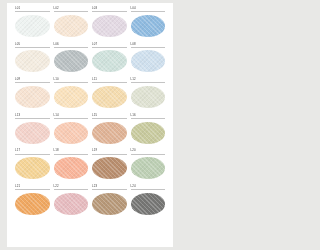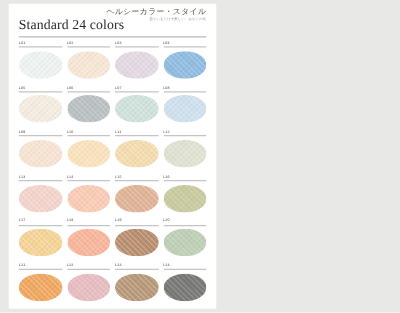--- a/index.html
+++ b/index.html
@@ -97,148 +97,137 @@
     background-image:
       repeating-linear-gradient(45deg, rgba(255,255,255,0.22) 0 1px, rgba(0,0,0,0) 1px 3px),
       repeating-linear-gradient(-45deg, rgba(0,0,0,0.035) 0 1px, rgba(0,0,0,0) 1px 3px);
   }
 </style>
 </head>
 <body>
 
 <div id="page">
 
-  <div id="header">
-
-    <div id="brand-block">
-      <div id="brand-title">ヘルシーカラー・スタイル</div>
-      <div id="brand-sub">着ているだけで美しい、あなたの色</div>
+
+  <div id="swatch-grid">
+      <div class="swatch-cell">
+        <div class="swatch-label">L01</div>
+        <div class="label-rule"></div>
+        <div class="swatch-chip" style="background-color: rgb(238, 243, 241);"></div>
+      </div>
+      <div class="swatch-cell">
+        <div class="swatch-label">L02</div>
+        <div class="label-rule"></div>
+        <div class="swatch-chip" style="background-color: rgb(247, 230, 212);"></div>
+      </div>
+      <div class="swatch-cell">
+        <div class="swatch-label">L03</div>
+        <div class="label-rule"></div>
+        <div class="swatch-chip" style="background-color: rgb(227, 217, 227);"></div>
+      </div>
+      <div class="swatch-cell">
+        <div class="swatch-label">L04</div>
+        <div class="label-rule"></div>
+        <div class="swatch-chip" style="background-color: rgb(143, 187, 224);"></div>
+      </div>
+      <div class="swatch-cell">
+        <div class="swatch-label">L05</div>
+        <div class="label-rule"></div>
+        <div class="swatch-chip" style="background-color: rgb(244, 236, 224);"></div>
+      </div>
+      <div class="swatch-cell">
+        <div class="swatch-label">L06</div>
+        <div class="label-rule"></div>
+        <div class="swatch-chip" style="background-color: rgb(185, 192, 194);"></div>
+      </div>
+      <div class="swatch-cell">
+        <div class="swatch-label">L07</div>
+        <div class="label-rule"></div>
+        <div class="swatch-chip" style="background-color: rgb(207, 226, 220);"></div>
+      </div>
+      <div class="swatch-cell">
+        <div class="swatch-label">L08</div>
+        <div class="label-rule"></div>
+        <div class="swatch-chip" style="background-color: rgb(207, 224, 238);"></div>
+      </div>
+      <div class="swatch-cell">
+        <div class="swatch-label">L09</div>
+        <div class="label-rule"></div>
+        <div class="swatch-chip" style="background-color: rgb(247, 227, 210);"></div>
+      </div>
+      <div class="swatch-cell">
+        <div class="swatch-label">L10</div>
+        <div class="label-rule"></div>
+        <div class="swatch-chip" style="background-color: rgb(250, 226, 189);"></div>
+      </div>
+      <div class="swatch-cell">
+        <div class="swatch-label">L11</div>
+        <div class="label-rule"></div>
+        <div class="swatch-chip" style="background-color: rgb(245, 220, 175);"></div>
+      </div>
+      <div class="swatch-cell">
+        <div class="swatch-label">L12</div>
+        <div class="label-rule"></div>
+        <div class="swatch-chip" style="background-color: rgb(223, 226, 210);"></div>
+      </div>
+      <div class="swatch-cell">
+        <div class="swatch-label">L13</div>
+        <div class="label-rule"></div>
+        <div class="swatch-chip" style="background-color: rgb(244, 211, 203);"></div>
+      </div>
+      <div class="swatch-cell">
+        <div class="swatch-label">L14</div>
+        <div class="label-rule"></div>
+        <div class="swatch-chip" style="background-color: rgb(249, 203, 180);"></div>
+      </div>
+      <div class="swatch-cell">
+        <div class="swatch-label">L15</div>
+        <div class="label-rule"></div>
+        <div class="swatch-chip" style="background-color: rgb(224, 179, 150);"></div>
+      </div>
+      <div class="swatch-cell">
+        <div class="swatch-label">L16</div>
+        <div class="label-rule"></div>
+        <div class="swatch-chip" style="background-color: rgb(200, 202, 158);"></div>
+      </div>
+      <div class="swatch-cell">
+        <div class="swatch-label">L17</div>
+        <div class="label-rule"></div>
+        <div class="swatch-chip" style="background-color: rgb(245, 212, 150);"></div>
+      </div>
+      <div class="swatch-cell">
+        <div class="swatch-label">L18</div>
+        <div class="label-rule"></div>
+        <div class="swatch-chip" style="background-color: rgb(249, 181, 154);"></div>
+      </div>
+      <div class="swatch-cell">
+        <div class="swatch-label">L19</div>
+        <div class="label-rule"></div>
+        <div class="swatch-chip" style="background-color: rgb(185, 142, 110);"></div>
+      </div>
+      <div class="swatch-cell">
+        <div class="swatch-label">L20</div>
+        <div class="label-rule"></div>
+        <div class="swatch-chip" style="background-color: rgb(189, 207, 180);"></div>
+      </div>
+      <div class="swatch-cell">
+        <div class="swatch-label">L21</div>
+        <div class="label-rule"></div>
+        <div class="swatch-chip" style="background-color: rgb(240, 168, 97);"></div>
+      </div>
+      <div class="swatch-cell">
+        <div class="swatch-label">L22</div>
+        <div class="label-rule"></div>
+        <div class="swatch-chip" style="background-color: rgb(231, 188, 192);"></div>
+      </div>
+      <div class="swatch-cell">
+        <div class="swatch-label">L23</div>
+        <div class="label-rule"></div>
+        <div class="swatch-chip" style="background-color: rgb(183, 152, 120);"></div>
+      </div>
+      <div class="swatch-cell">
+        <div class="swatch-label">L24</div>
+        <div class="label-rule"></div>
+        <div class="swatch-chip" style="background-color: rgb(118, 118, 116);"></div>
+      </div>
     </div>
 
-    <div id="page-title">Standard 24 colors</div>
-
-    <div id="title-rule"></div>
-  </div>
-
-  <div id="swatch-grid">
-      <div class="swatch-cell">
-        <div class="swatch-label">L01</div>
-        <div class="label-rule"></div>
-        <div class="swatch-chip" style="background-color: rgb(238, 243, 241);"></div>
-      </div>
-      <div class="swatch-cell">
-        <div class="swatch-label">L02</div>
-        <div class="label-rule"></div>
-        <div class="swatch-chip" style="background-color: rgb(247, 230, 212);"></div>
-      </div>
-      <div class="swatch-cell">
-        <div class="swatch-label">L03</div>
-        <div class="label-rule"></div>
-        <div class="swatch-chip" style="background-color: rgb(227, 217, 227);"></div>
-      </div>
-      <div class="swatch-cell">
-        <div class="swatch-label">L04</div>
-        <div class="label-rule"></div>
-        <div class="swatch-chip" style="background-color: rgb(143, 187, 224);"></div>
-      </div>
-      <div class="swatch-cell">
-        <div class="swatch-label">L05</div>
-        <div class="label-rule"></div>
-        <div class="swatch-chip" style="background-color: rgb(244, 236, 224);"></div>
-      </div>
-      <div class="swatch-cell">
-        <div class="swatch-label">L06</div>
-        <div class="label-rule"></div>
-        <div class="swatch-chip" style="background-color: rgb(185, 192, 194);"></div>
-      </div>
-      <div class="swatch-cell">
-        <div class="swatch-label">L07</div>
-        <div class="label-rule"></div>
-        <div class="swatch-chip" style="background-color: rgb(207, 226, 220);"></div>
-      </div>
-      <div class="swatch-cell">
-        <div class="swatch-label">L08</div>
-        <div class="label-rule"></div>
-        <div class="swatch-chip" style="background-color: rgb(207, 224, 238);"></div>
-      </div>
-      <div class="swatch-cell">
-        <div class="swatch-label">L09</div>
-        <div class="label-rule"></div>
-        <div class="swatch-chip" style="background-color: rgb(247, 227, 210);"></div>
-      </div>
-      <div class="swatch-cell">
-        <div class="swatch-label">L10</div>
-        <div class="label-rule"></div>
-        <div class="swatch-chip" style="background-color: rgb(250, 226, 189);"></div>
-      </div>
-      <div class="swatch-cell">
-        <div class="swatch-label">L11</div>
-        <div class="label-rule"></div>
-        <div class="swatch-chip" style="background-color: rgb(245, 220, 175);"></div>
-      </div>
-      <div class="swatch-cell">
-        <div class="swatch-label">L12</div>
-        <div class="label-rule"></div>
-        <div class="swatch-chip" style="background-color: rgb(223, 226, 210);"></div>
-      </div>
-      <div class="swatch-cell">
-        <div class="swatch-label">L13</div>
-        <div class="label-rule"></div>
-        <div class="swatch-chip" style="background-color: rgb(244, 211, 203);"></div>
-      </div>
-      <div class="swatch-cell">
-        <div class="swatch-label">L14</div>
-        <div class="label-rule"></div>
-        <div class="swatch-chip" style="background-color: rgb(249, 203, 180);"></div>
-      </div>
-      <div class="swatch-cell">
-        <div class="swatch-label">L15</div>
-        <div class="label-rule"></div>
-        <div class="swatch-chip" style="background-color: rgb(224, 179, 150);"></div>
-      </div>
-      <div class="swatch-cell">
-        <div class="swatch-label">L16</div>
-        <div class="label-rule"></div>
-        <div class="swatch-chip" style="background-color: rgb(200, 202, 158);"></div>
-      </div>
-      <div class="swatch-cell">
-        <div class="swatch-label">L17</div>
-        <div class="label-rule"></div>
-        <div class="swatch-chip" style="background-color: rgb(245, 212, 150);"></div>
-      </div>
-      <div class="swatch-cell">
-        <div class="swatch-label">L18</div>
-        <div class="label-rule"></div>
-        <div class="swatch-chip" style="background-color: rgb(249, 181, 154);"></div>
-      </div>
-      <div class="swatch-cell">
-        <div class="swatch-label">L19</div>
-        <div class="label-rule"></div>
-        <div class="swatch-chip" style="background-color: rgb(185, 142, 110);"></div>
-      </div>
-      <div class="swatch-cell">
-        <div class="swatch-label">L20</div>
-        <div class="label-rule"></div>
-        <div class="swatch-chip" style="background-color: rgb(189, 207, 180);"></div>
-      </div>
-      <div class="swatch-cell">
-        <div class="swatch-label">L21</div>
-        <div class="label-rule"></div>
-        <div class="swatch-chip" style="background-color: rgb(240, 168, 97);"></div>
-      </div>
-      <div class="swatch-cell">
-        <div class="swatch-label">L22</div>
-        <div class="label-rule"></div>
-        <div class="swatch-chip" style="background-color: rgb(231, 188, 192);"></div>
-      </div>
-      <div class="swatch-cell">
-        <div class="swatch-label">L23</div>
-        <div class="label-rule"></div>
-        <div class="swatch-chip" style="background-color: rgb(183, 152, 120);"></div>
-      </div>
-      <div class="swatch-cell">
-        <div class="swatch-label">L24</div>
-        <div class="label-rule"></div>
-        <div class="swatch-chip" style="background-color: rgb(118, 118, 116);"></div>
-      </div>
-    </div>
-
 </div>
 
 </body></html>

